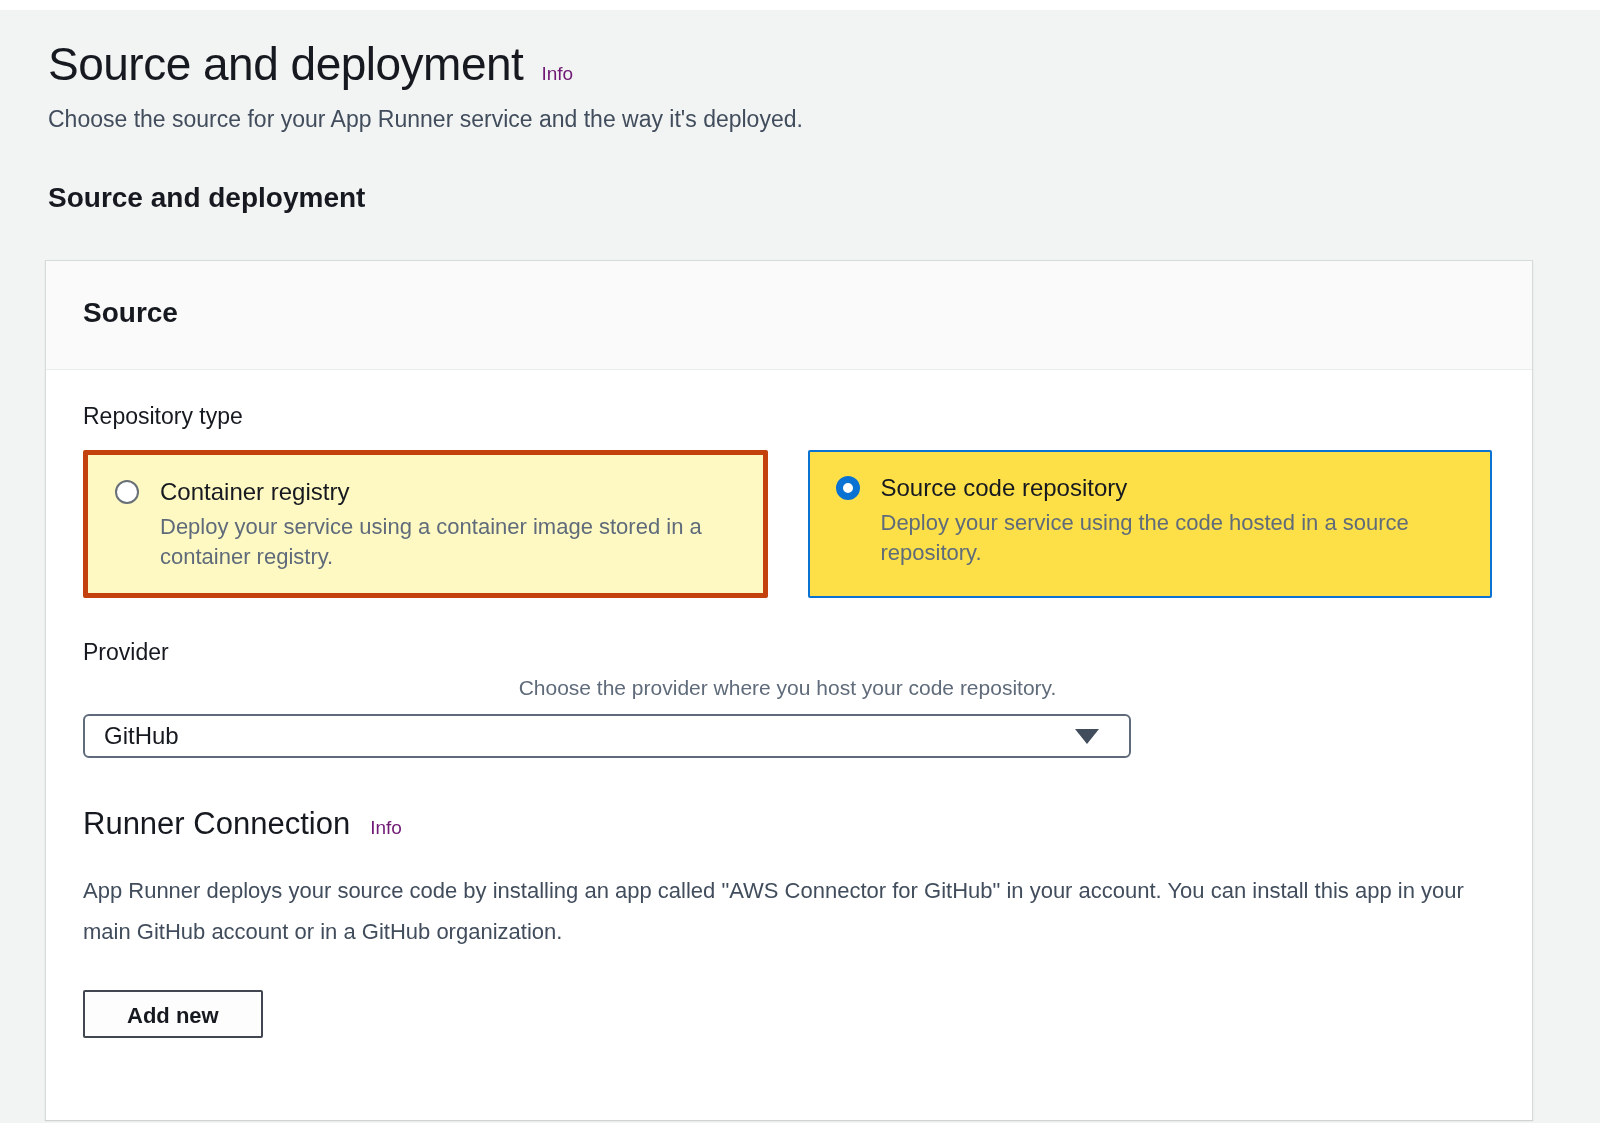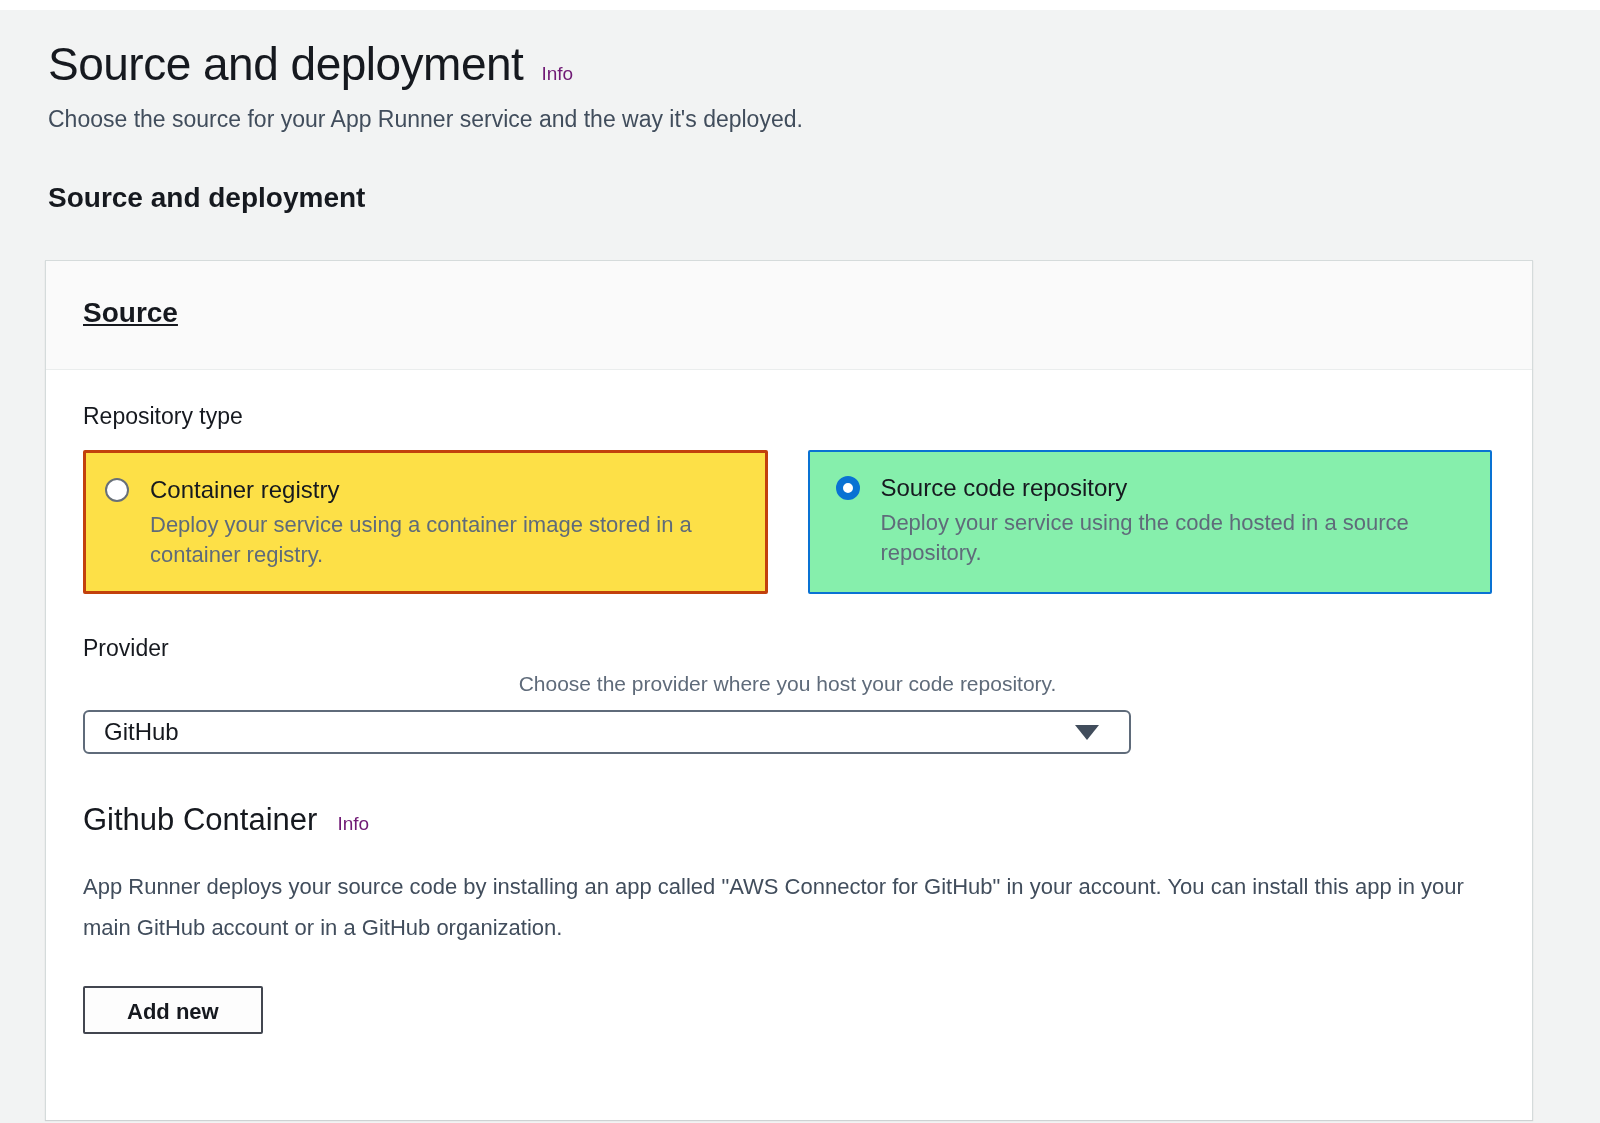--- a/index.html
+++ b/index.html
@@ -62,50 +62,49 @@
   }
   .panel-header {
     background: #fafafa;
     border-bottom: 1px solid #eaeded;
     padding: 36px 38px 40px 37px;
   }
   .panel-header h2 {
     font-size: 28px;
     font-weight: 700;
     color: #16191f;
-    text-decoration: underline;
   }
   .panel-body {
     padding: 32px 40px 80px 37px;
   }
   
   .field-label {
     font-size: 23px;
     color: #16191f;
     line-height: 28px;
   }
   .tiles {
     margin-top: 20px;
     display: grid;
     grid-template-columns: 1fr 1fr;
     gap: 40px;
   }
   .tile {
-    border: 3px solid #c2410c;
+    border: 5px solid #c2410c;
     border-radius: 2px;
-    background: #fde047;
-    padding: 21px 19px;
+    background: #fef9c3;
+    padding: 21px 27px;
     min-height: 139px;
     display: flex;
     align-items: flex-start;
     cursor: pointer;
   }
   .tile.selected {
     border: 2px solid #0972d3;
-    background: #86efac;
+    background: #fde047;
     padding: 20px 26px;
   }
   .radio {
     flex: 0 0 auto;
     width: 24px;
     height: 24px;
     border-radius: 50%;
     margin-top: 4px;
     background: #ffffff;
   }
@@ -234,21 +233,21 @@
       <div class="provider-block">
         <div class="field-label">Provider</div>
         <div class="field-desc">Choose the provider where you host your code repository.</div>
         <div class="select">
           <span class="select-value">GitHub</span>
           <span class="caret-down"></span>
         </div>
       </div>
 
       <div class="gh-heading-row">
-        <span class="gh-heading">Github Container</span>
+        <span class="gh-heading">Runner Connection</span>
         <span class="info-link">Info</span>
       </div>
 
       <div class="gh-desc">App Runner deploys your source code by installing an app called "AWS Connector for GitHub" in your account. You can install this app in your main GitHub account or in a GitHub organization.</div>
 
       <button class="btn">Add new</button>
 
     </div>
   </div>
 

